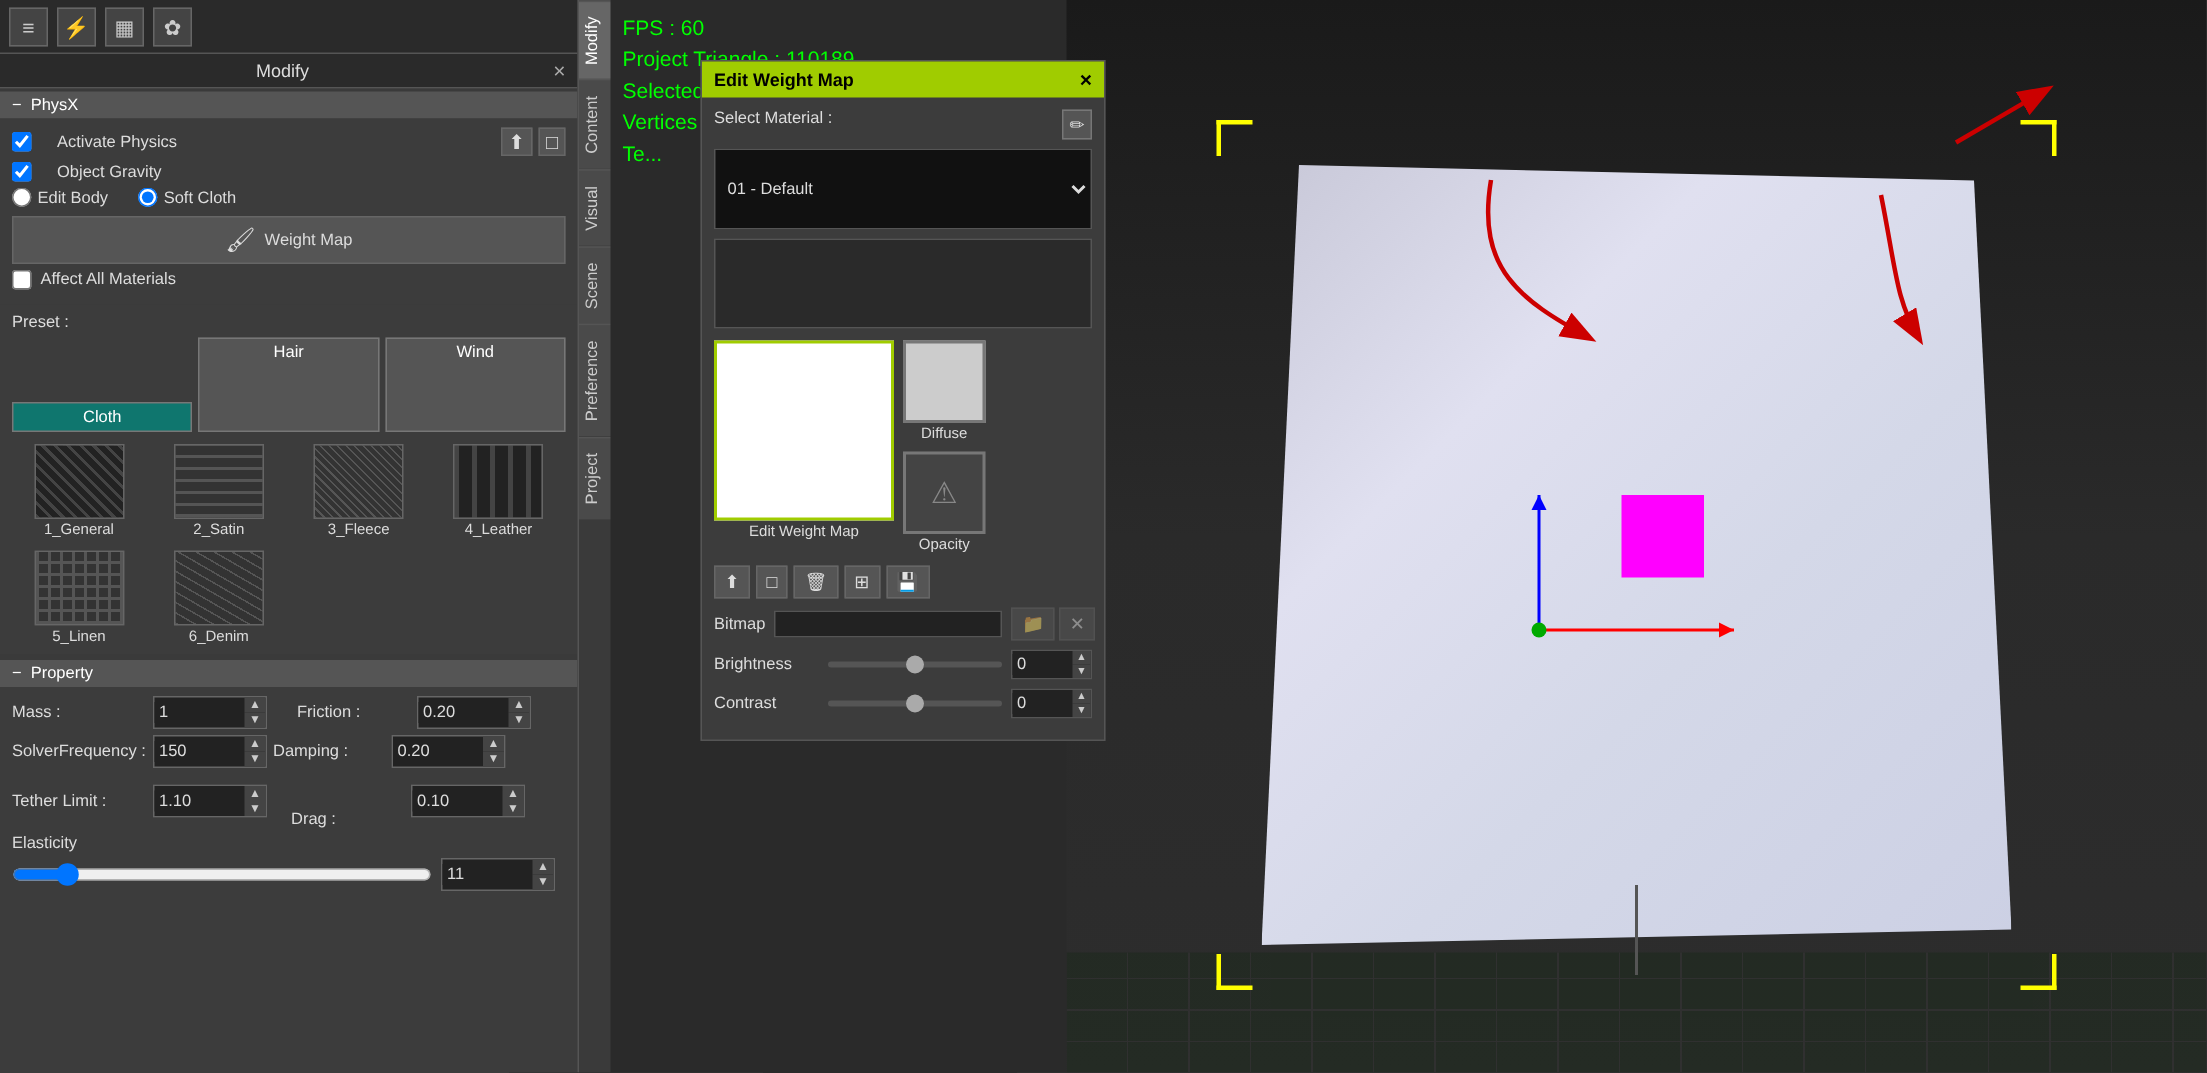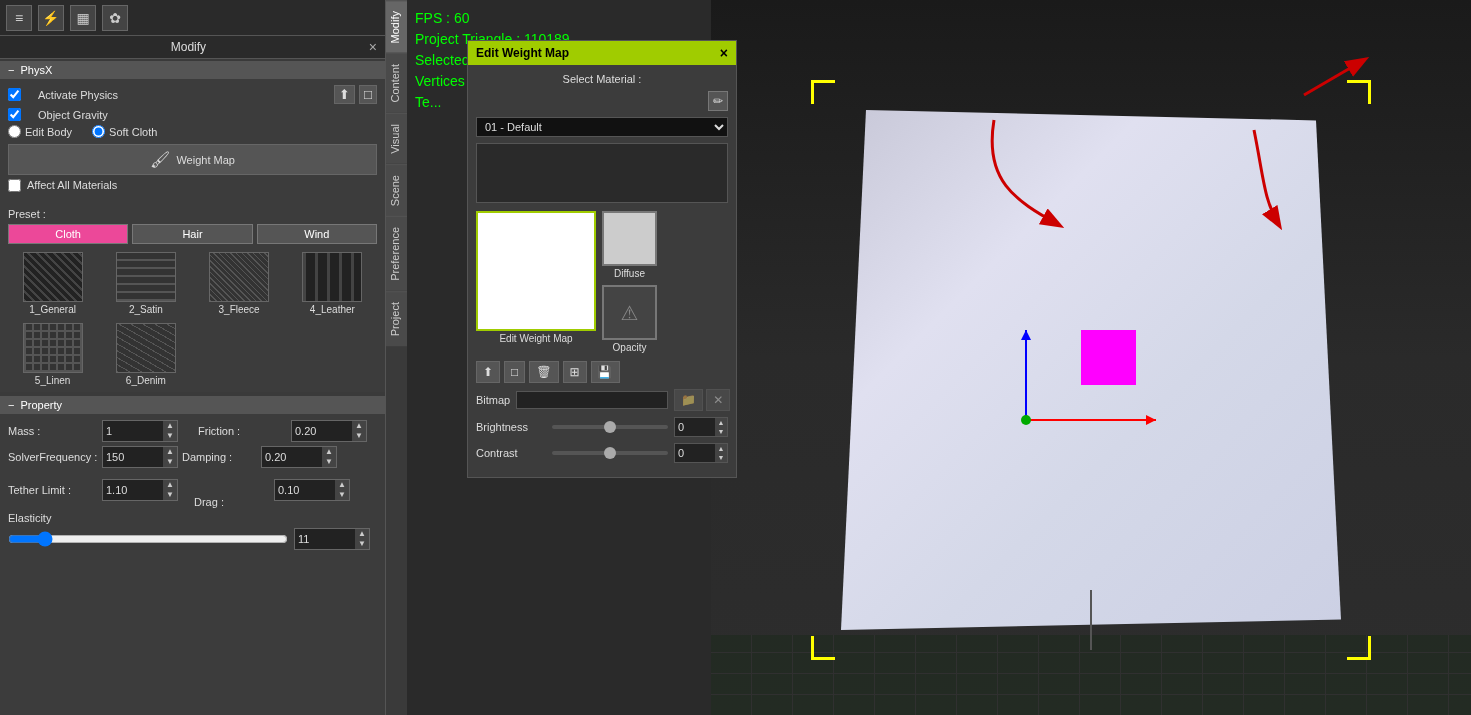--- a/index.html
+++ b/index.html
@@ -151,21 +151,22 @@
       flex: 1;
       background: #555;
       border: 1px solid #777;
       color: #fff;
       padding: 3px 0;
       cursor: pointer;
       font-size: 11px;
       text-align: center;
     }
     .preset-btn.active {
-      background: #ec4899;
+      background: #0f766e;
+      margin-top: 43px;
     }
 
     
     .cloth-grid {
       display: grid;
       grid-template-columns: repeat(4, 1fr);
       gap: 4px;
       margin-bottom: 8px;
     }
     .cloth-item {
@@ -317,44 +318,43 @@
     .dialog-close {
       cursor: pointer;
       font-size: 14px;
       color: #000;
     }
     .dialog-body {
       padding: 8px;
     }
     .select-material-row {
       display: flex;
-      align-items: center;
+      align-items: flex-start;
       gap: 6px;
       margin-bottom: 6px;
-      flex-direction: column;
     }
     .select-material-label {
       font-size: 11px;
       color: #ddd;
     }
     .eyedropper-btn {
       background: #555;
       border: 1px solid #777;
       color: #ddd;
       cursor: pointer;
       padding: 2px 4px;
       font-size: 12px;
       margin-left: auto;
     }
     .material-dropdown {
       width: 100%;
       background: #111;
       border: 1px solid #555;
       color: #ddd;
-      padding: 2px 4px;
+      padding: 19px 4px;
       font-size: 11px;
       margin-bottom: 6px;
     }
     .material-list-area {
       background: #2a2a2a;
       border: 1px solid #555;
       height: 60px;
       margin-bottom: 8px;
     }
 
@@ -730,21 +730,21 @@
     <div class="prop-row">
       <span class="prop-label">Mass :</span>
       <div class="prop-input-wrap">
         <input class="prop-input" value="1" style="">
         <div class="prop-spinner">
           <button>▲</button>
           <button>▼</button>
         </div>
       </div>
       <span style="width:20px;"></span>
-      <span class="prop-label" style="width:93px;">Friction :</span>
+      <span class="prop-label" style="width:80px;">Friction :</span>
       <div class="prop-input-wrap">
         <input class="prop-input" value="0.20" style="">
         <div class="prop-spinner">
           <button>▲</button>
           <button>▼</button>
         </div>
       </div>
     </div>
 
     <div class="prop-row">

